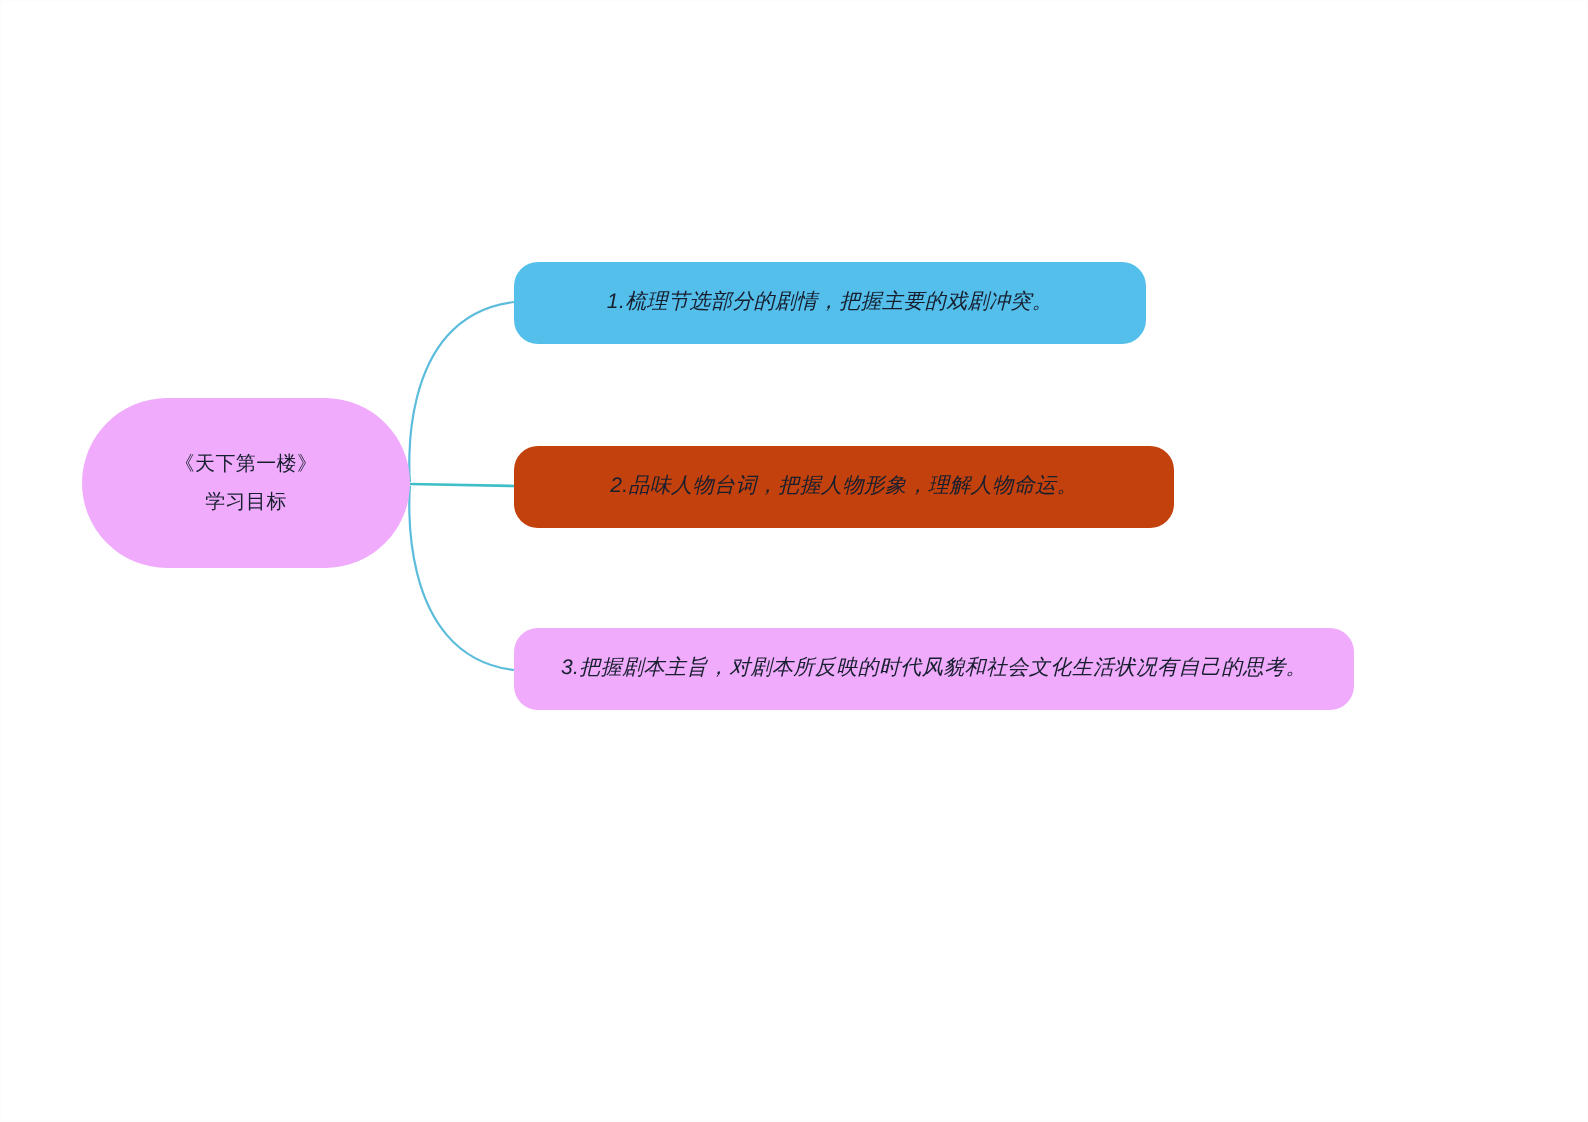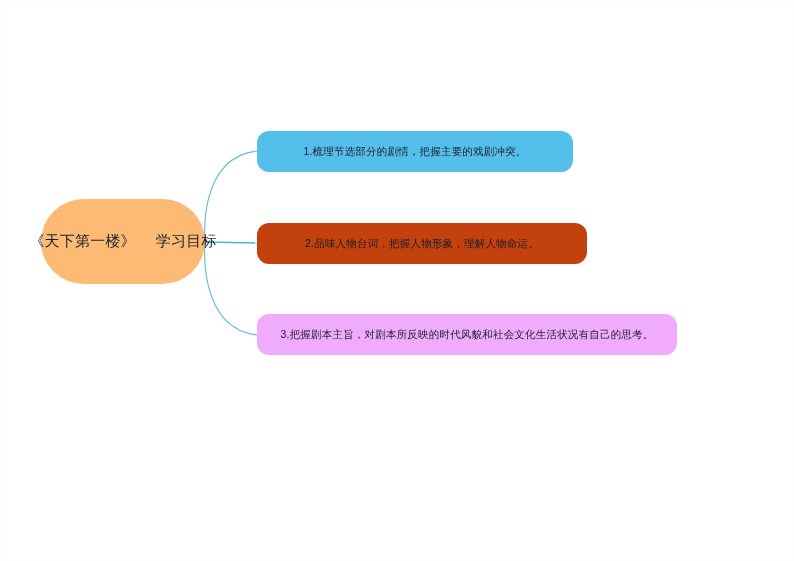--- a/index.html
+++ b/index.html
@@ -44,34 +44,35 @@
     padding: 0 14px;
     white-space: nowrap;
   }
 
   
   #root-node {
     left: 40px;
     top: 198px;
     width: 164px;
     height: 85px;
-    background: #fdba74;
+    background: #f0abfc;
     border-radius: 44px;
-    flex-direction: row;
-    font-size: 15px;
+    flex-direction: column;
+    font-size: 10px;
   }
   #root-node .node-text {
     padding: 0 10px;
     line-height: 1.9;
   }
 
   
   .branch {
     border-radius: 12px;
     font-size: 10.5px;
+    font-style: italic;
   }
   #branch-1 {
     left: 256px;
     top: 130px;
     width: 316px;
     height: 41px;
     background: #55bfec;
   }
   #branch-2 {
     left: 256px;

